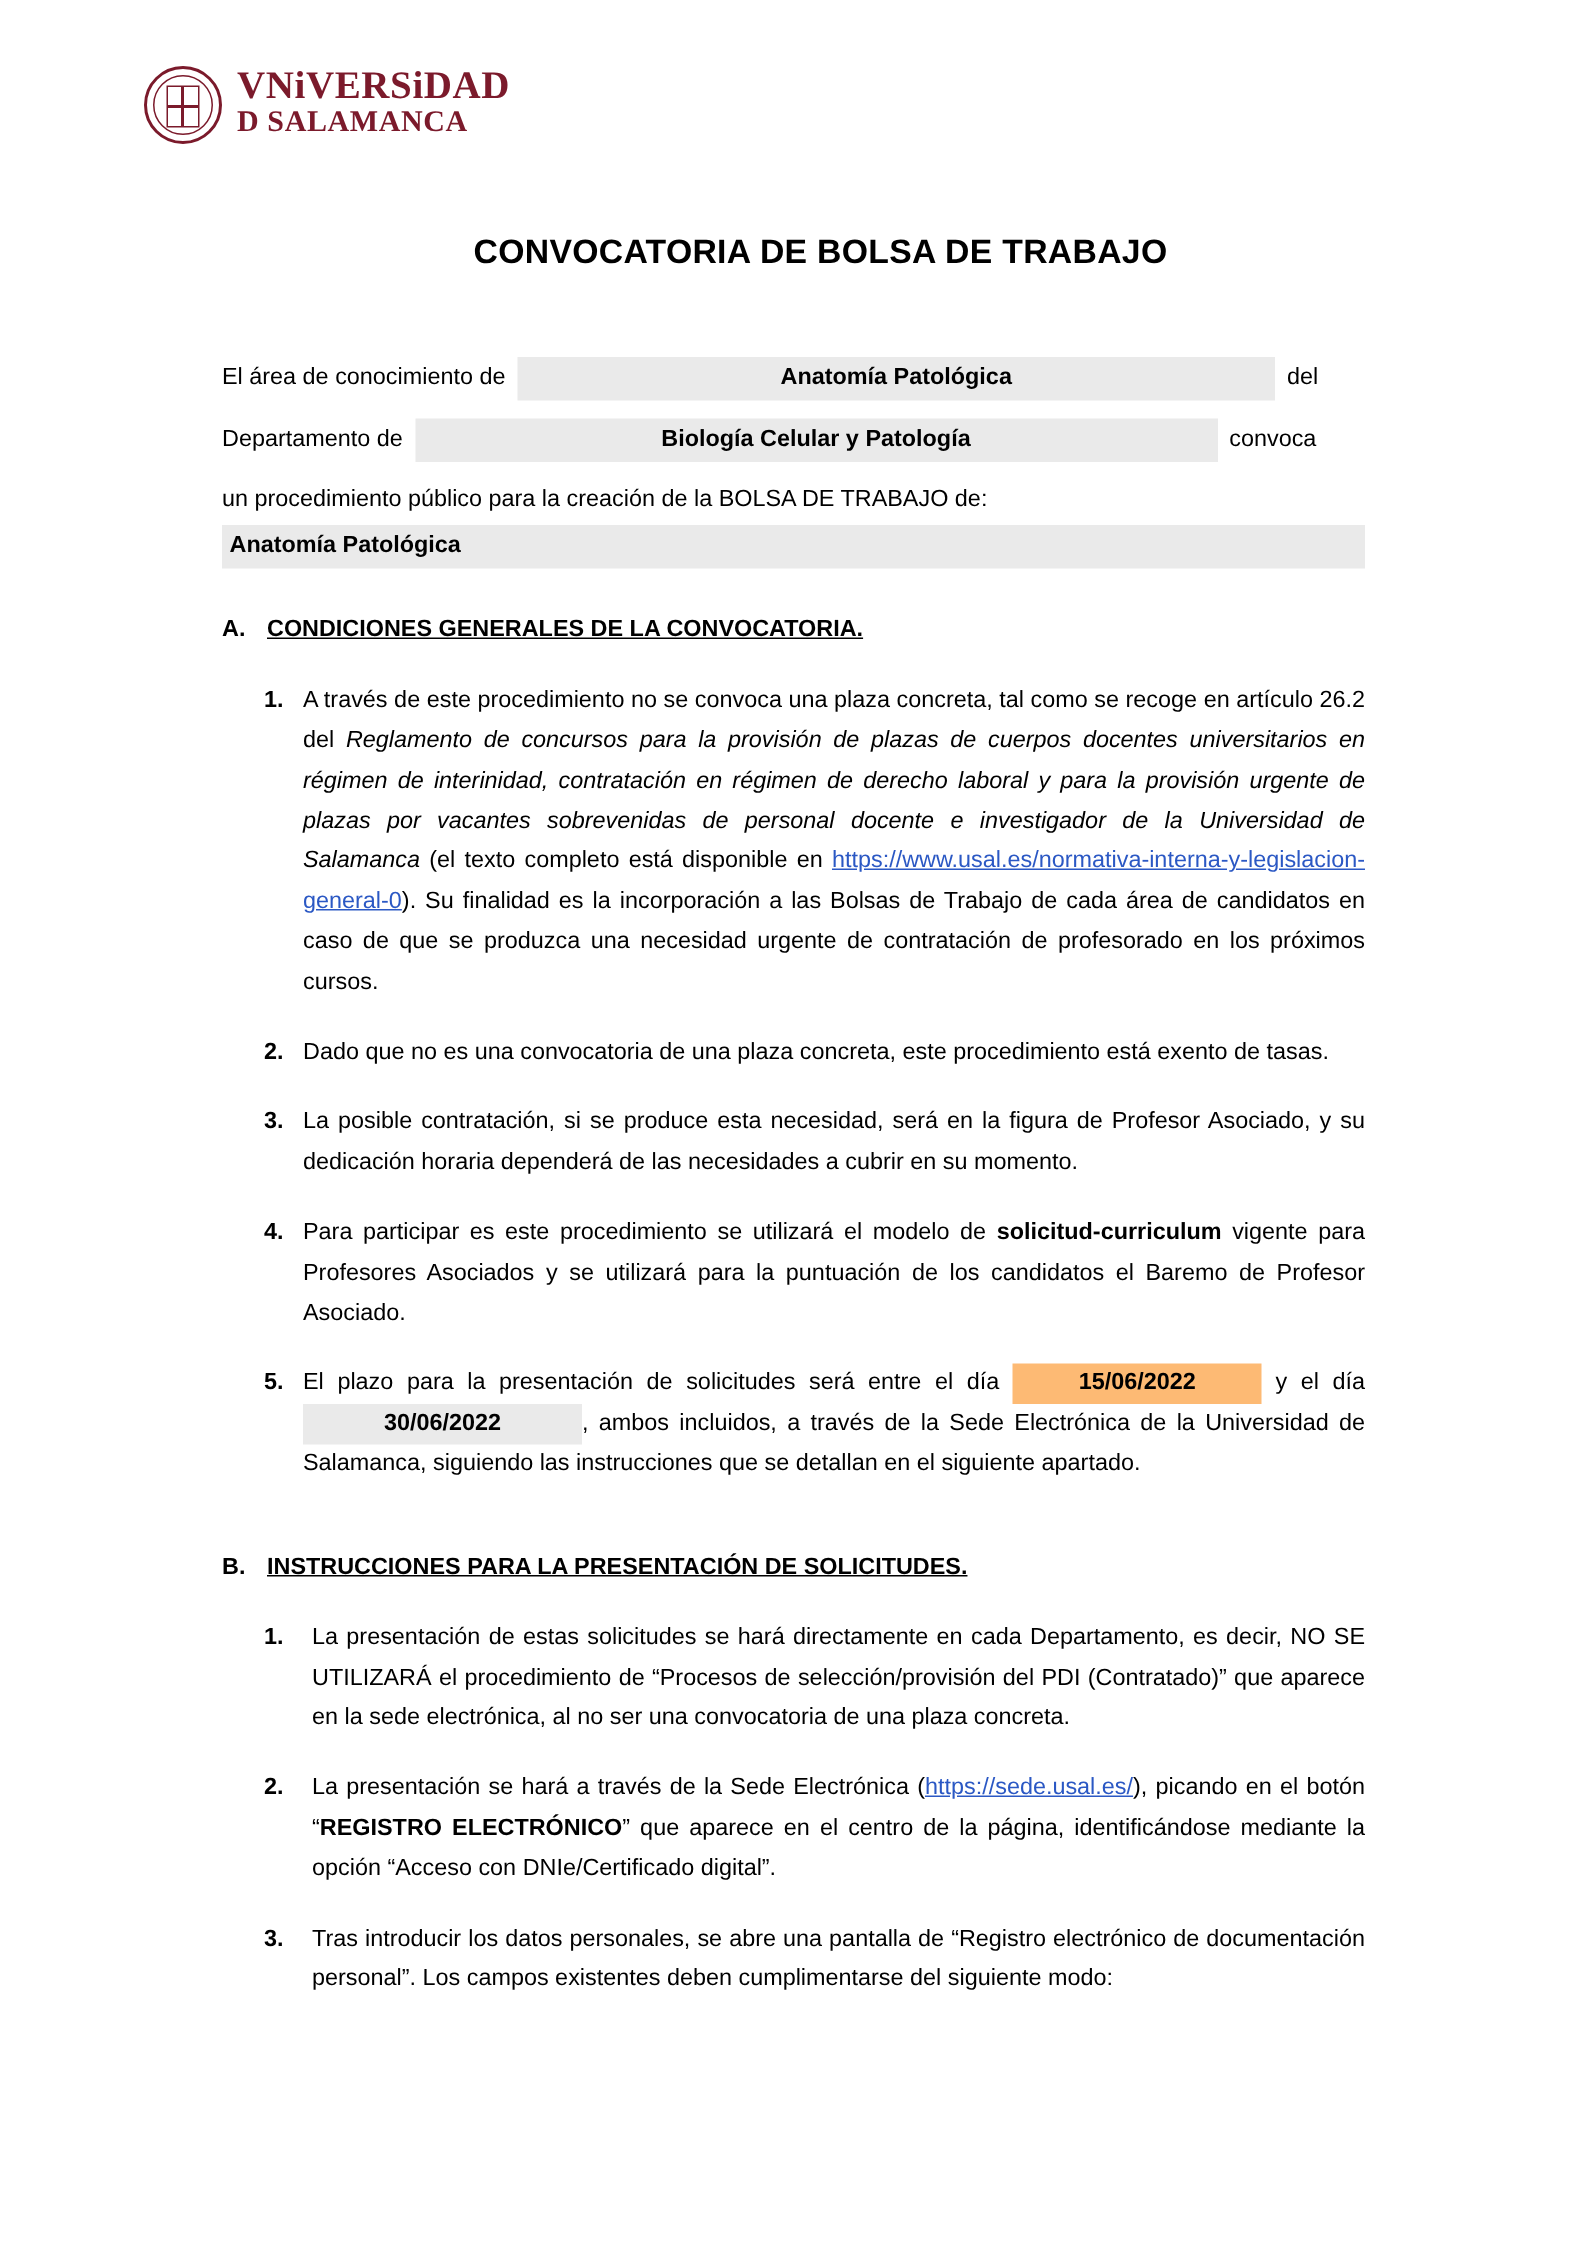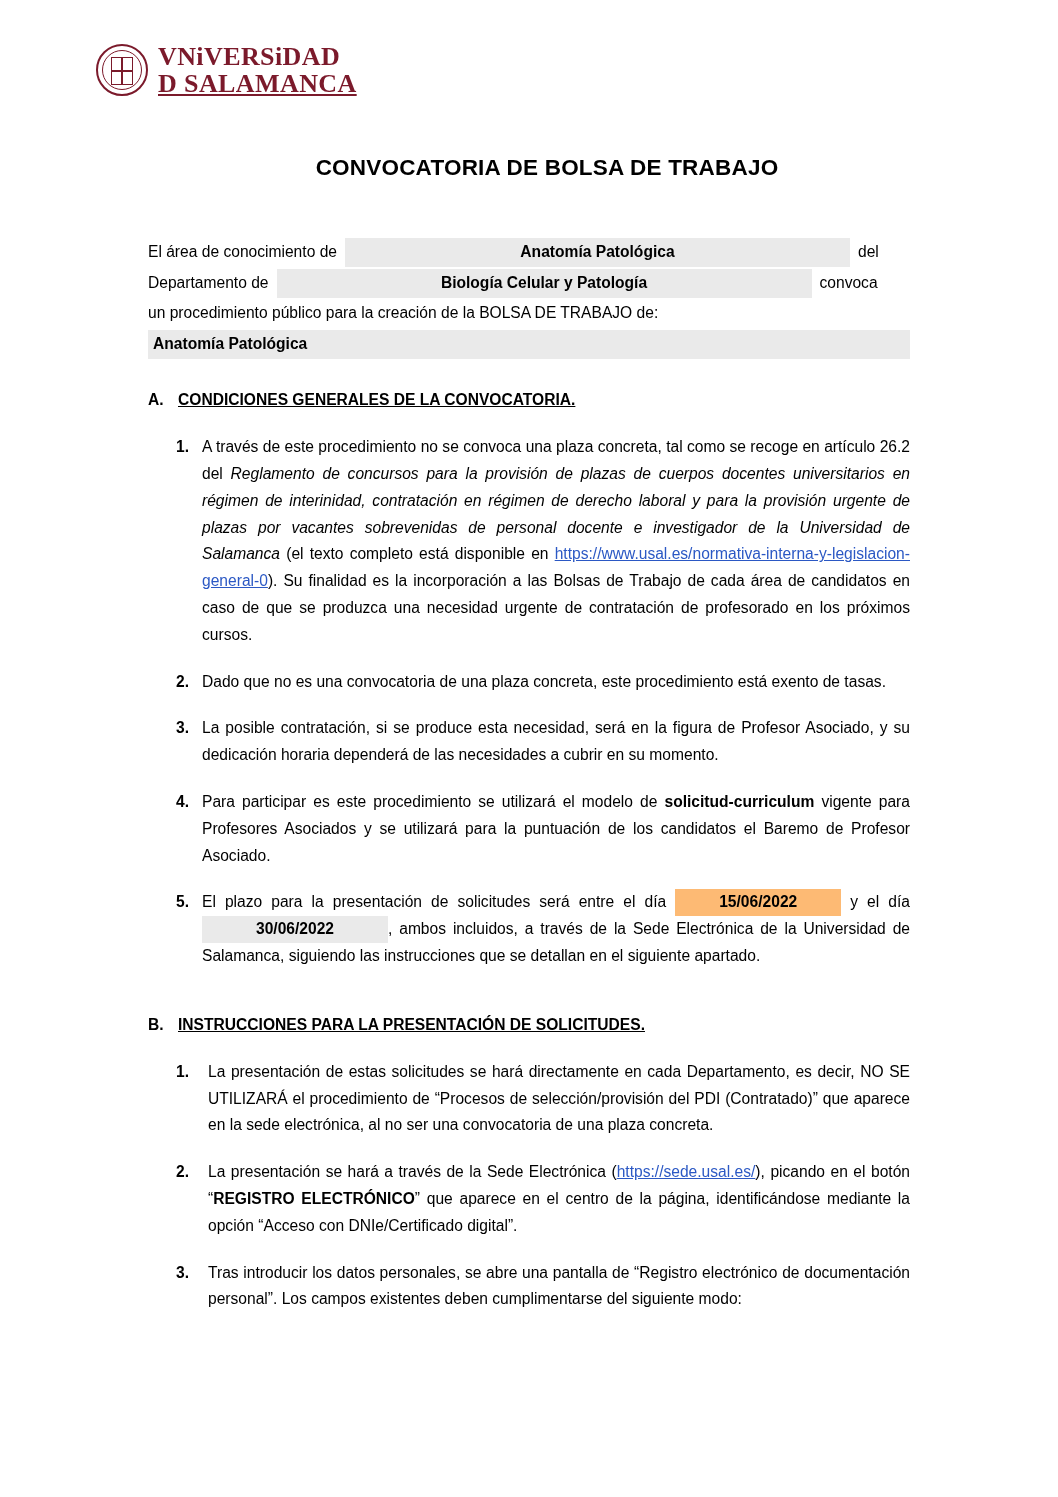--- a/index.html
+++ b/index.html
@@ -64,21 +64,21 @@
     color: #7b1a2b;
     line-height: 1.03;
   }
   .logo-line1, .logo-line2 {
     font-family: "Liberation Serif", serif;
     font-weight: bold;
     font-size: 26px;
     letter-spacing: 0.4px;
     white-space: nowrap;
   }
-  .logo-line2 { font-size: 26px; text-decoration: underline; }
+  .logo-line2 { font-size: 20px; }
 
   
   .doc-title {
     position: absolute;
     left: 0;
     right: 0;
     top: 155px;
     text-align: center;
     font-size: 22.5px;
     font-weight: bold;
@@ -94,21 +94,21 @@
     width: 762px;
     font-size: 15.6px;
     line-height: 1.72;
     text-align: justify;
   }
 
   .intro-line {
     display: flex;
     align-items: baseline;
     white-space: nowrap;
-    margin-bottom: 2px;
+    margin-bottom: 12px;
   }
   .fill {
     background: #eaeaea;
     font-weight: bold;
     text-align: center;
     display: inline-block;
     padding: 1px 4px;
     box-sizing: border-box;
   }
   .fill-area { width: 505px; margin: 0 8px; }

